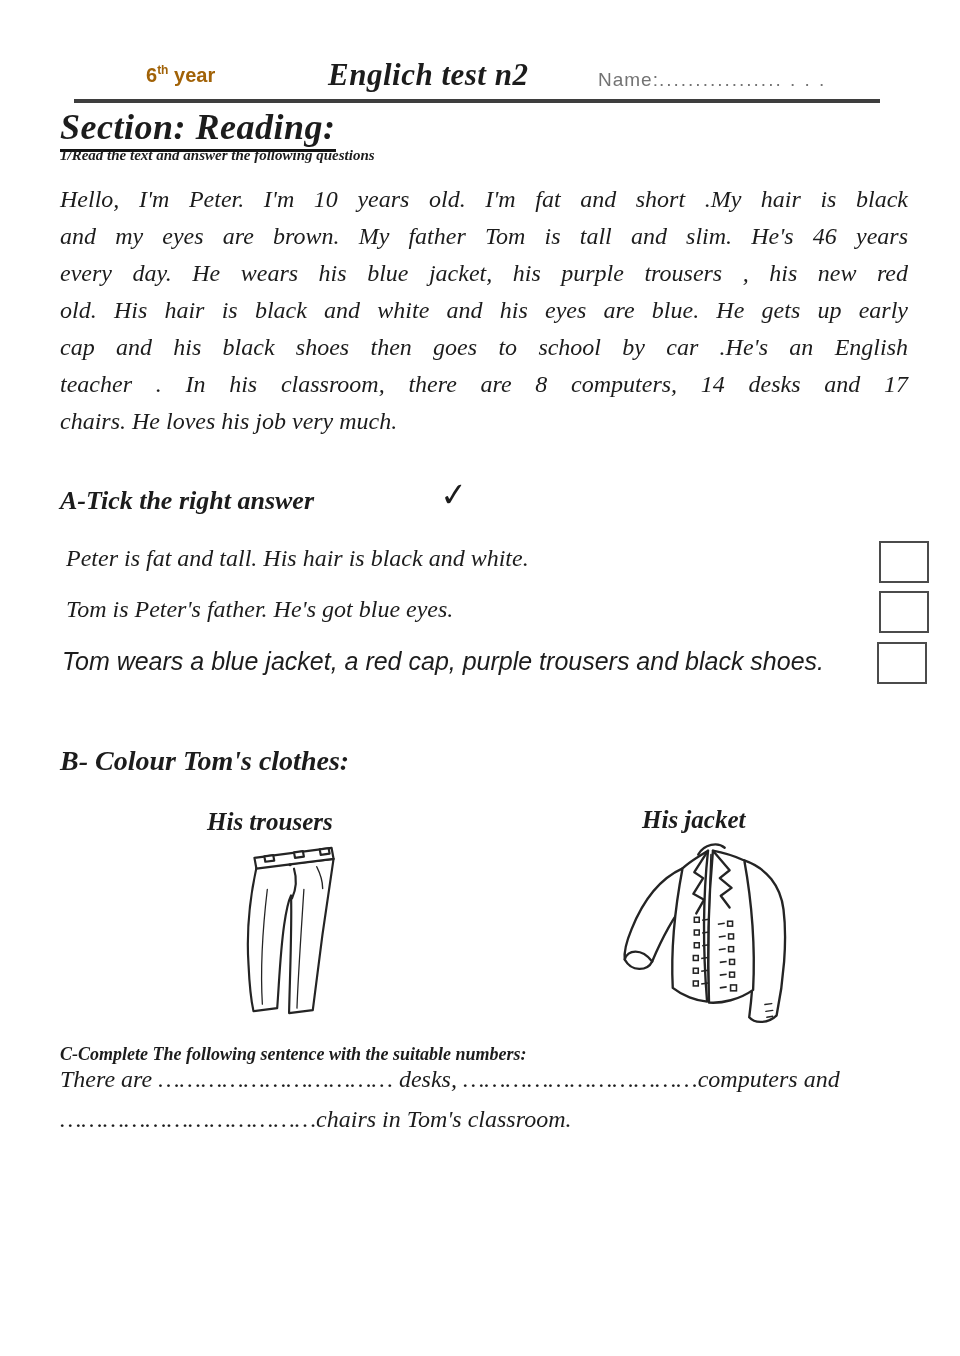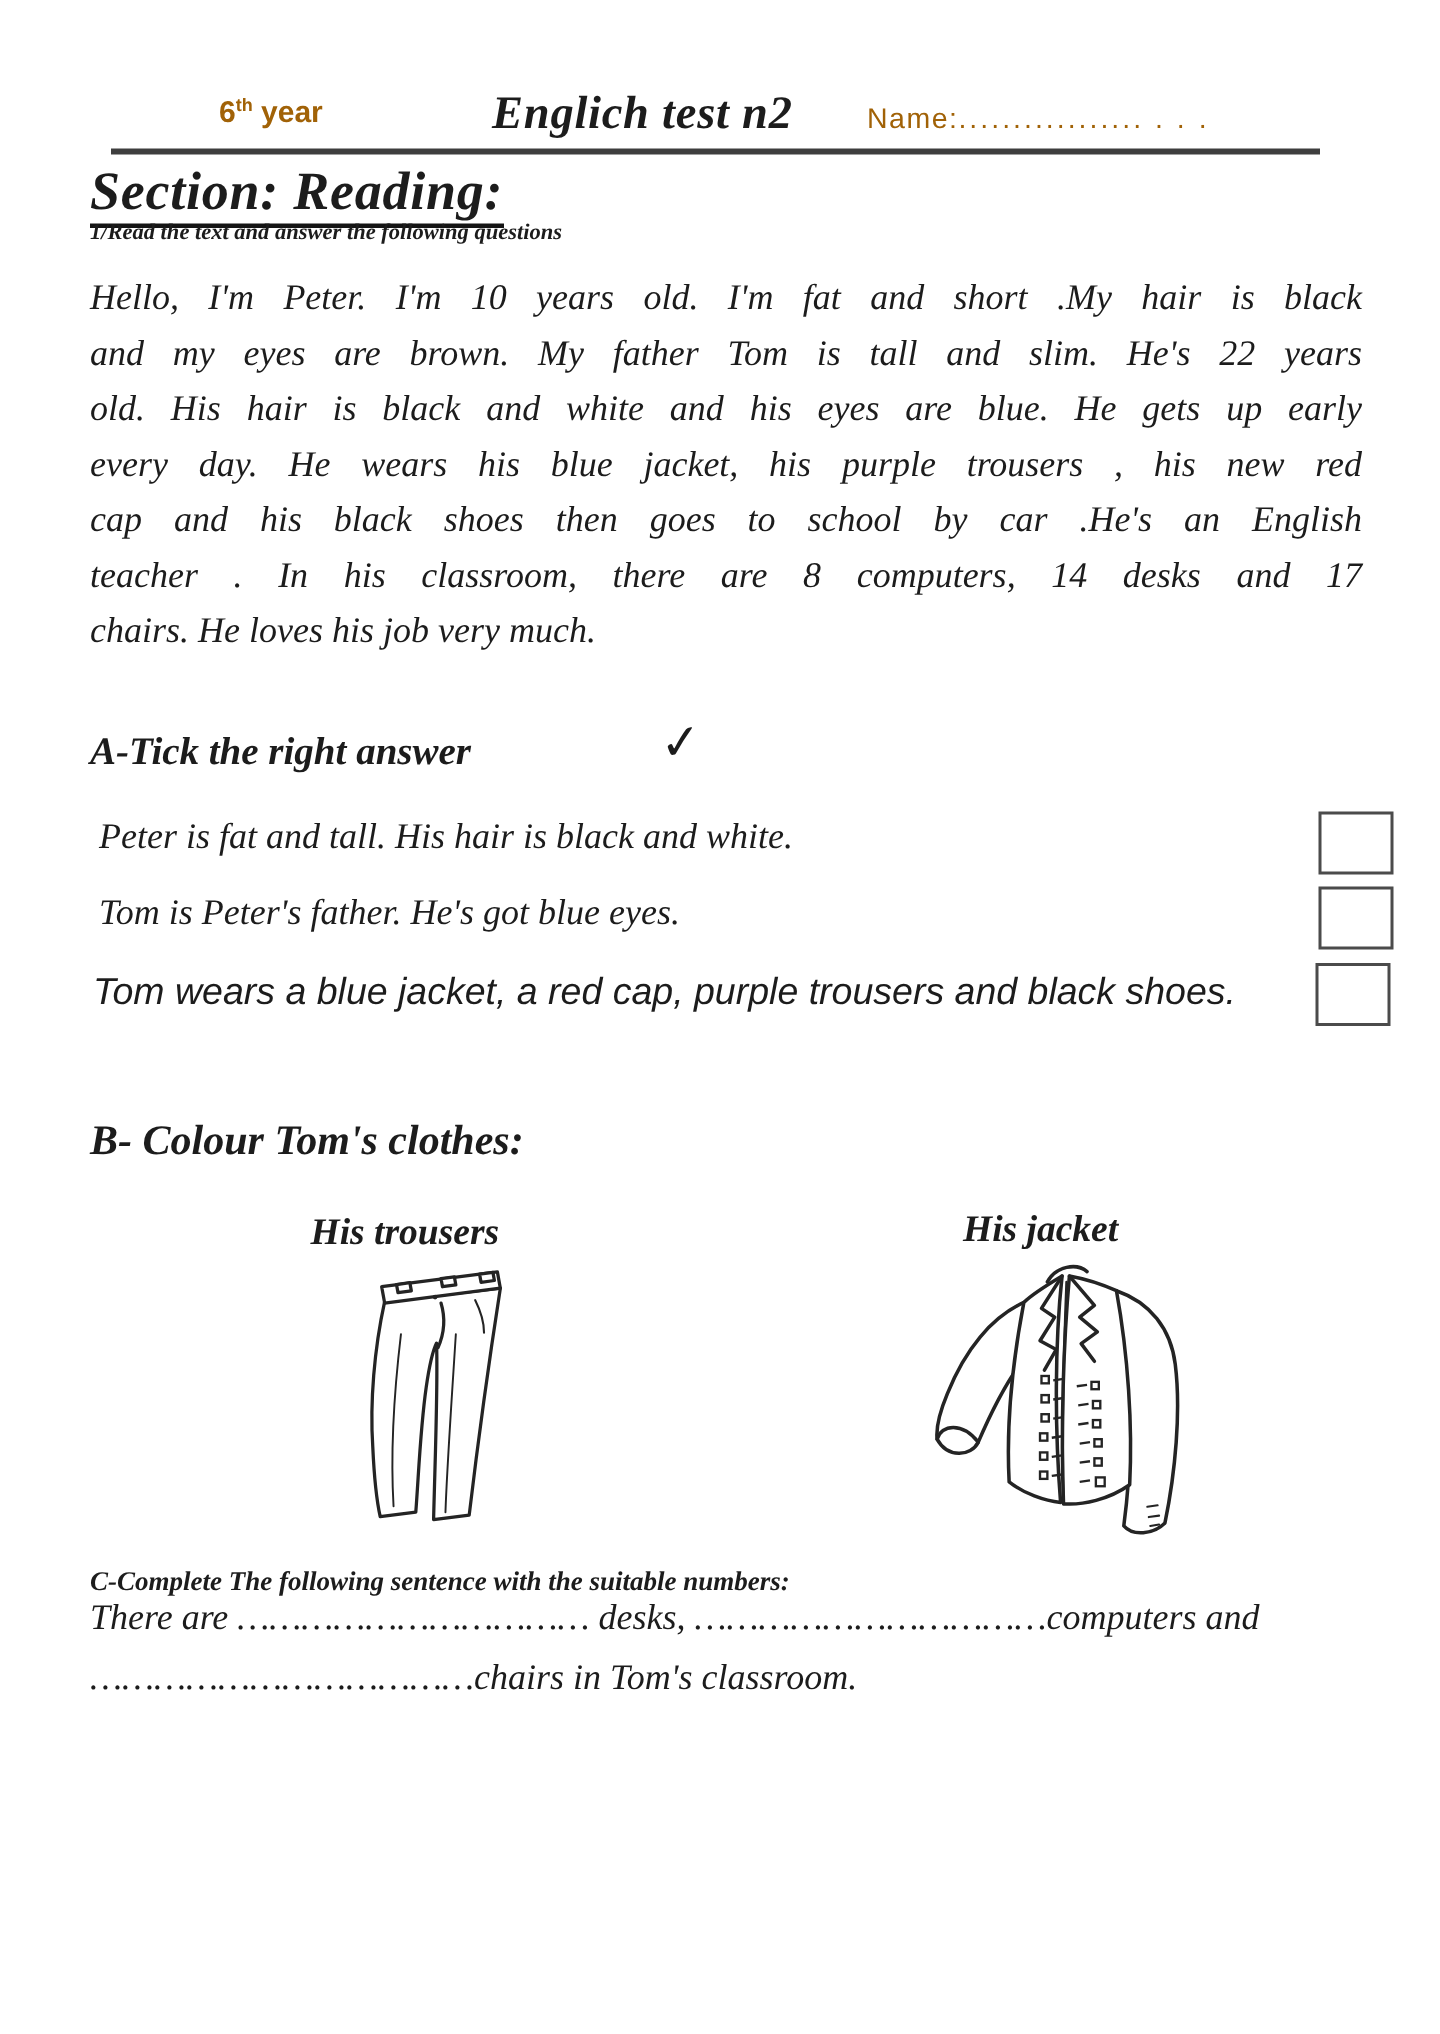--- a/index.html
+++ b/index.html
@@ -9,21 +9,21 @@
     font-family:"Liberation Serif", serif;
   }
   .abs { position:absolute; }
   .bi { font-weight:bold; font-style:italic; }
   .it { font-style:italic; }
   .sans { font-family:"Liberation Sans", sans-serif; }
 
   .grade { top:63px; left:146px; font-size:20px; font-weight:bold; color:#a16207; }
   .grade sup { font-size:12px; }
   .test-title { top:57px; left:328px; font-size:31px; letter-spacing:.5px; }
-  .name-line { top:69px; left:578px; font-size:19px; color:#a16207; letter-spacing:1px; }
+  .name-line { top:69px; left:598px; font-size:19px; color:#737373; letter-spacing:1px; }
   .name-line .dots { letter-spacing:2px; }
   .header-rule { top:99px; left:74px; width:806px; height:4px; background:#3e3e3e; }
 
   .section-heading {
     top:106px; left:60px; font-size:36px;
     border-bottom:3px solid #141414; padding-bottom:1px; letter-spacing:.5px;
   }
   .instruction { top:147px; left:60px; font-size:15px; }
 
   .passage { top:181px; left:60px; width:848px; font-size:24px; line-height:37px; }
@@ -67,23 +67,23 @@
   <div class="abs grade sans"><span>6</span><sup>th</sup> <span>year</span></div>
   <div class="abs test-title bi">Englich test n2</div>
   <div class="abs name-line sans"><span>Name:</span><span class="dots">.................  . . .</span></div>
   <div class="abs header-rule"></div>
 
   <div class="abs section-heading bi">Section: Reading:</div>
   <div class="abs instruction bi">1/Read the text and answer the following questions</div>
 
   <div class="abs passage it">
     <div class="pline">Hello, I'm Peter. I'm 10 years old. I'm fat and short .My hair is black</div>
-    <div class="pline">and my eyes are brown.  My father Tom is tall and slim. He's 22 years</div>
+    <div class="pline">and my eyes are brown.  My father Tom is tall and slim. He's 46 years</div>
+    <div class="pline">every day. He wears his blue jacket, his purple trousers , his new red</div>
     <div class="pline">old. His hair is black and white and his eyes are blue. He gets up early</div>
-    <div class="pline">every day. He wears his blue jacket, his purple trousers , his new red</div>
     <div class="pline">cap and his black shoes then goes to school by car .He's an English</div>
     <div class="pline">teacher . In his classroom, there are 8 computers, 14 desks and 17</div>
     <div class="pline last">chairs. He loves his job very much.</div>
   </div>
 
   <div class="abs a-heading bi">A-Tick the right answer</div>
   <div class="abs tick">✓</div>
 
   <div class="abs stmt stmt1 it">Peter is fat and tall. His hair is black and white.</div>
   <div class="abs stmt stmt3 it">Tom wears a blue jacket, a red cap, purple trousers and black shoes.</div>

